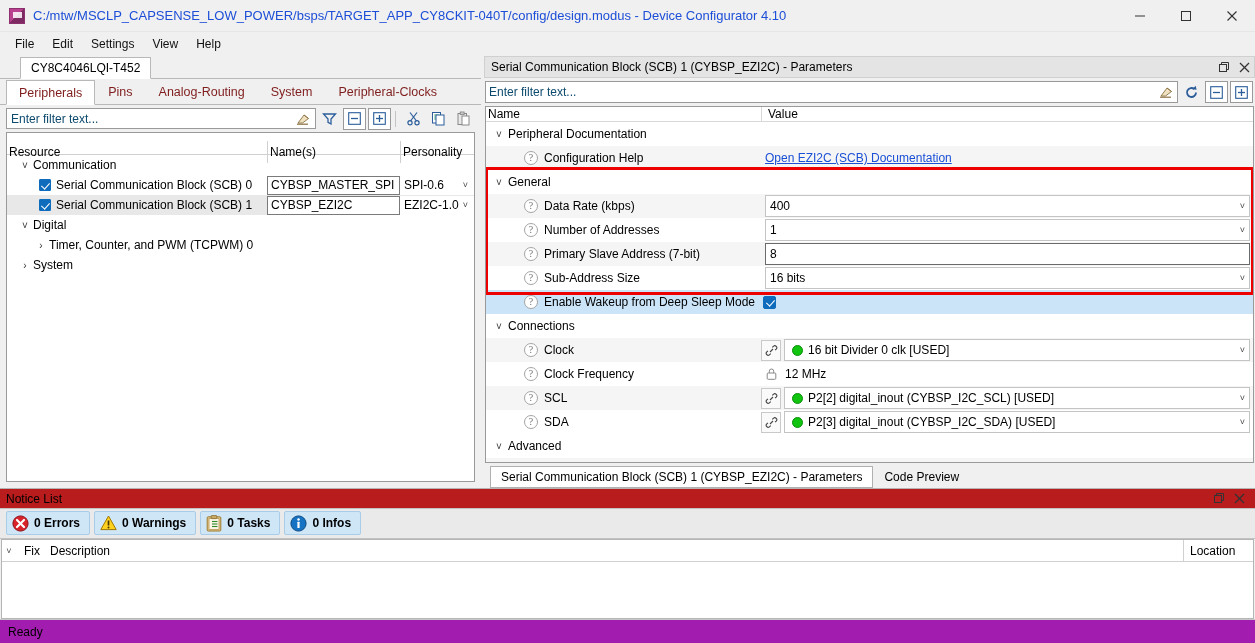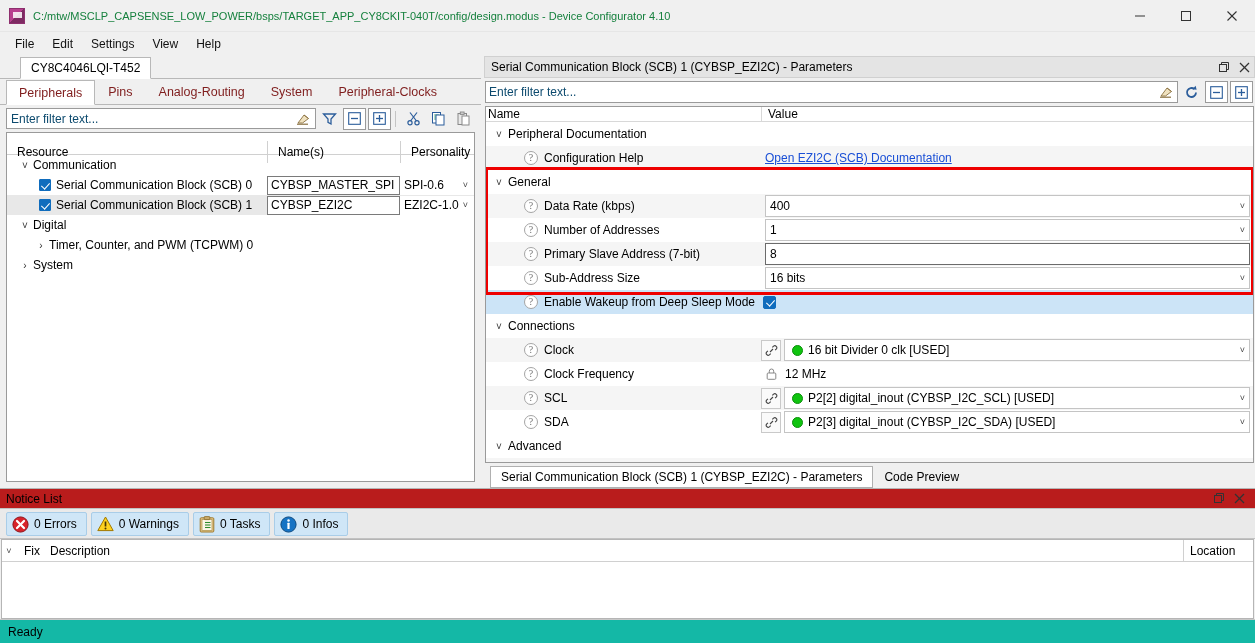--- a/index.html
+++ b/index.html
@@ -30,21 +30,21 @@
     width: 16px; height: 16px; margin: 0 8px 0 9px;
     background: linear-gradient(135deg,#b8408f 0%,#b8408f 48%,#7d2a62 50%,#7d2a62 100%);
     border: 1px solid #8e2f6e;
     position: relative;
   }
   .title-icon:after {
     content: ""; position: absolute; left: 3px; top: 3px;
     width: 9px; height: 6px; background: #fff; opacity: .85;
   }
   .title-text {
-    flex: 1; font-size: 11px; color: #15803d;
+    flex: 1; font-size: 13px; color: #1d4ed8;
     white-space: nowrap; overflow: hidden;
   }
   .win-btns { display: flex; height: 32px; }
   .win-btn {
     width: 46px; height: 32px;
     display: flex; align-items: center; justify-content: center;
     color: #333;
   }
   .win-btn svg { display: block; }
 
@@ -133,21 +133,21 @@
     border: 1px solid #9a9a9a; background: #fff;
     display: flex; flex-direction: column;
     overflow: hidden;
   }
   .tree-head {
     height: 22px; display: flex; align-items: center;
     border-bottom: 1px solid #d0d0d0;
     font-size: 12px;
     background: #fff;
   }
-  .th { padding-left: 10px; height: 22px; display:flex; align-items:center;margin-top:16px; }
+  .th { padding-left: 2px; height: 22px; display:flex; align-items:center;margin-top:16px; }
   .th.c1 { width: 260px; }
   .th.c2 { width: 133px; border-left: 1px solid #d0d0d0; }
   .th.c3 { flex: 1; border-left: 1px solid #d0d0d0; }
 
   .tree-row { height: 20px; display: flex; align-items: center; font-size: 12px; }
   .tree-row.sel { background: #e8e8e8; }
   .res-cell { width: 260px; display: flex; align-items: center; height: 20px; overflow: hidden; white-space: nowrap; }
   .name-cell { width: 133px; height: 20px; display: flex; align-items: center; }
   .pers-cell { flex: 1; height: 20px; display: flex; align-items: center; }
   .chev {
@@ -276,23 +276,24 @@
   .notice {
     flex: 1; display: flex; flex-direction: column;
     background: #f0f0f0;
   }
   .notice-title {
     height: 21px; display: flex; align-items: center;
     background: #b91c1c; border-top: 1px solid #b5b5b5; border-bottom: 1px solid #c2c2c2;
     padding-left: 6px; font-size: 12px;
   }
   .notice-toolbar {
-    height: 30px; display: flex; align-items: flex-start; gap: 4px;
+    height: 30px; display: flex; align-items: flex-end; gap: 4px;
     padding: 3px 6px; background: #eaeaea;
     border-bottom: 1px solid #c2c2c2;
+    font-weight: bold;
   }
   .chip {
     height: 24px; display: flex; align-items: center; gap: 5px;
     padding: 0 9px 0 5px; background: #cfe6f7; border: 1px solid #a9cde8;
     border-radius: 2px; font-size: 12px;
   }
   .notice-table {
     flex: 1; background: #fff; border: 1px solid #b5b5b5; margin: 0 1px 0 1px;
     display: flex; flex-direction: column;
   }
@@ -300,21 +301,21 @@
     height: 22px; display: flex; align-items: center;
     border-bottom: 1px solid #d0d0d0; font-size: 12px;
   }
   .nt-sort { width: 14px; text-align:center; color:#444; font-size: 9px; }
   .nt-fix { width: 34px; padding-left: 8px; }
   .nt-desc { flex: 1; }
   .nt-loc { width: 70px; border-left: 1px solid #d0d0d0; padding-left: 6px; height: 22px; display:flex; align-items:center; }
   .statusbar {
     height: 24px; min-height: 24px; display: flex; align-items: center;
     padding-left: 8px; font-size: 12px;
-    background: #14b8a6; border-top: 1px solid #c8c8c8;
+    background: #a21caf; border-top: 1px solid #c8c8c8;
   }
   svg { display: block; }
 </style>
 </head>
 <body>
 
 <div class="app">
 
   <div class="titlebar">
     <div class="title-icon"></div>

